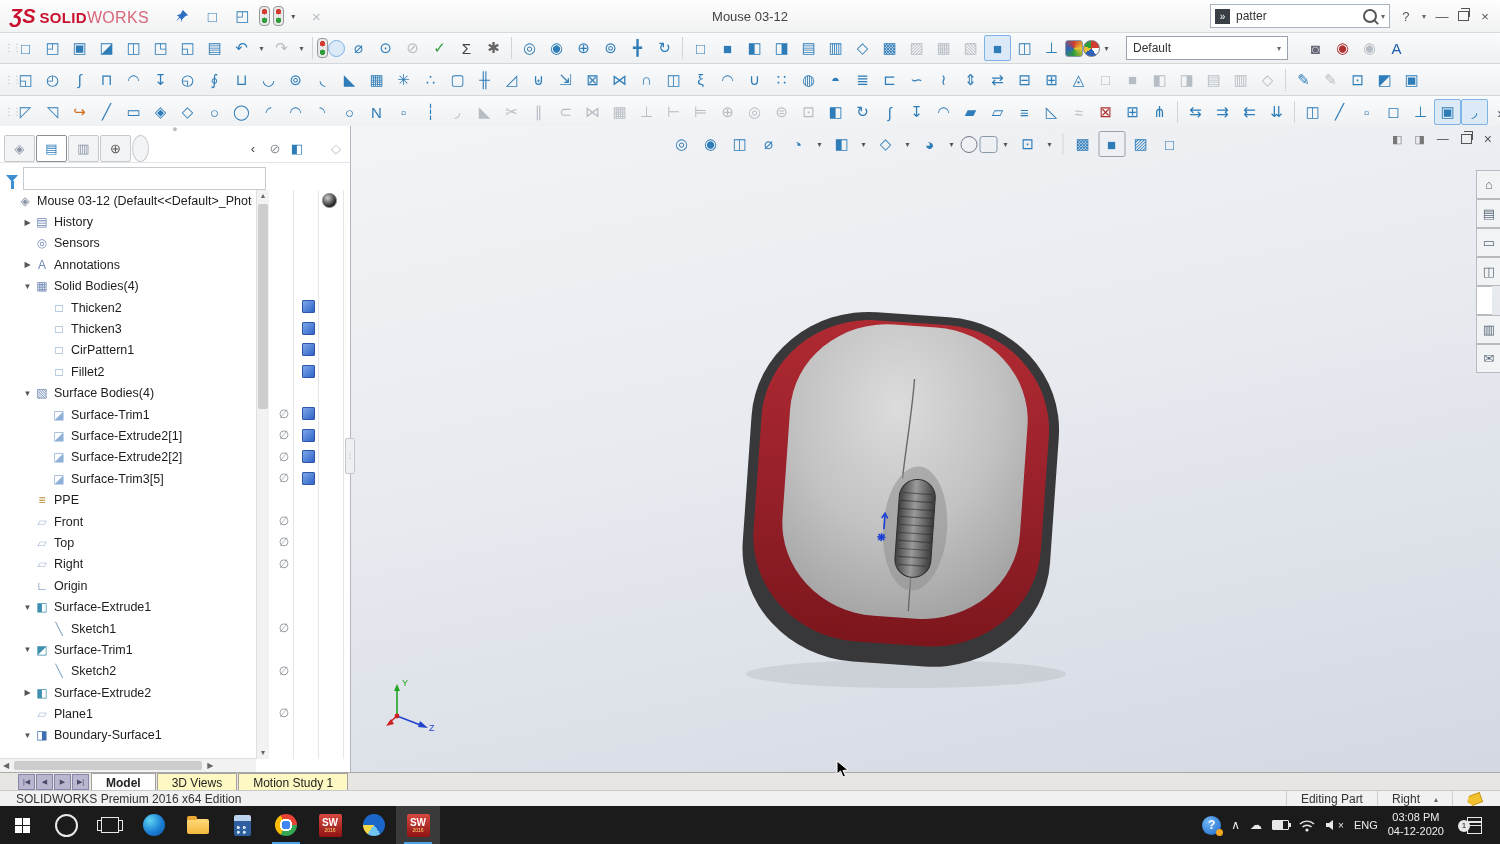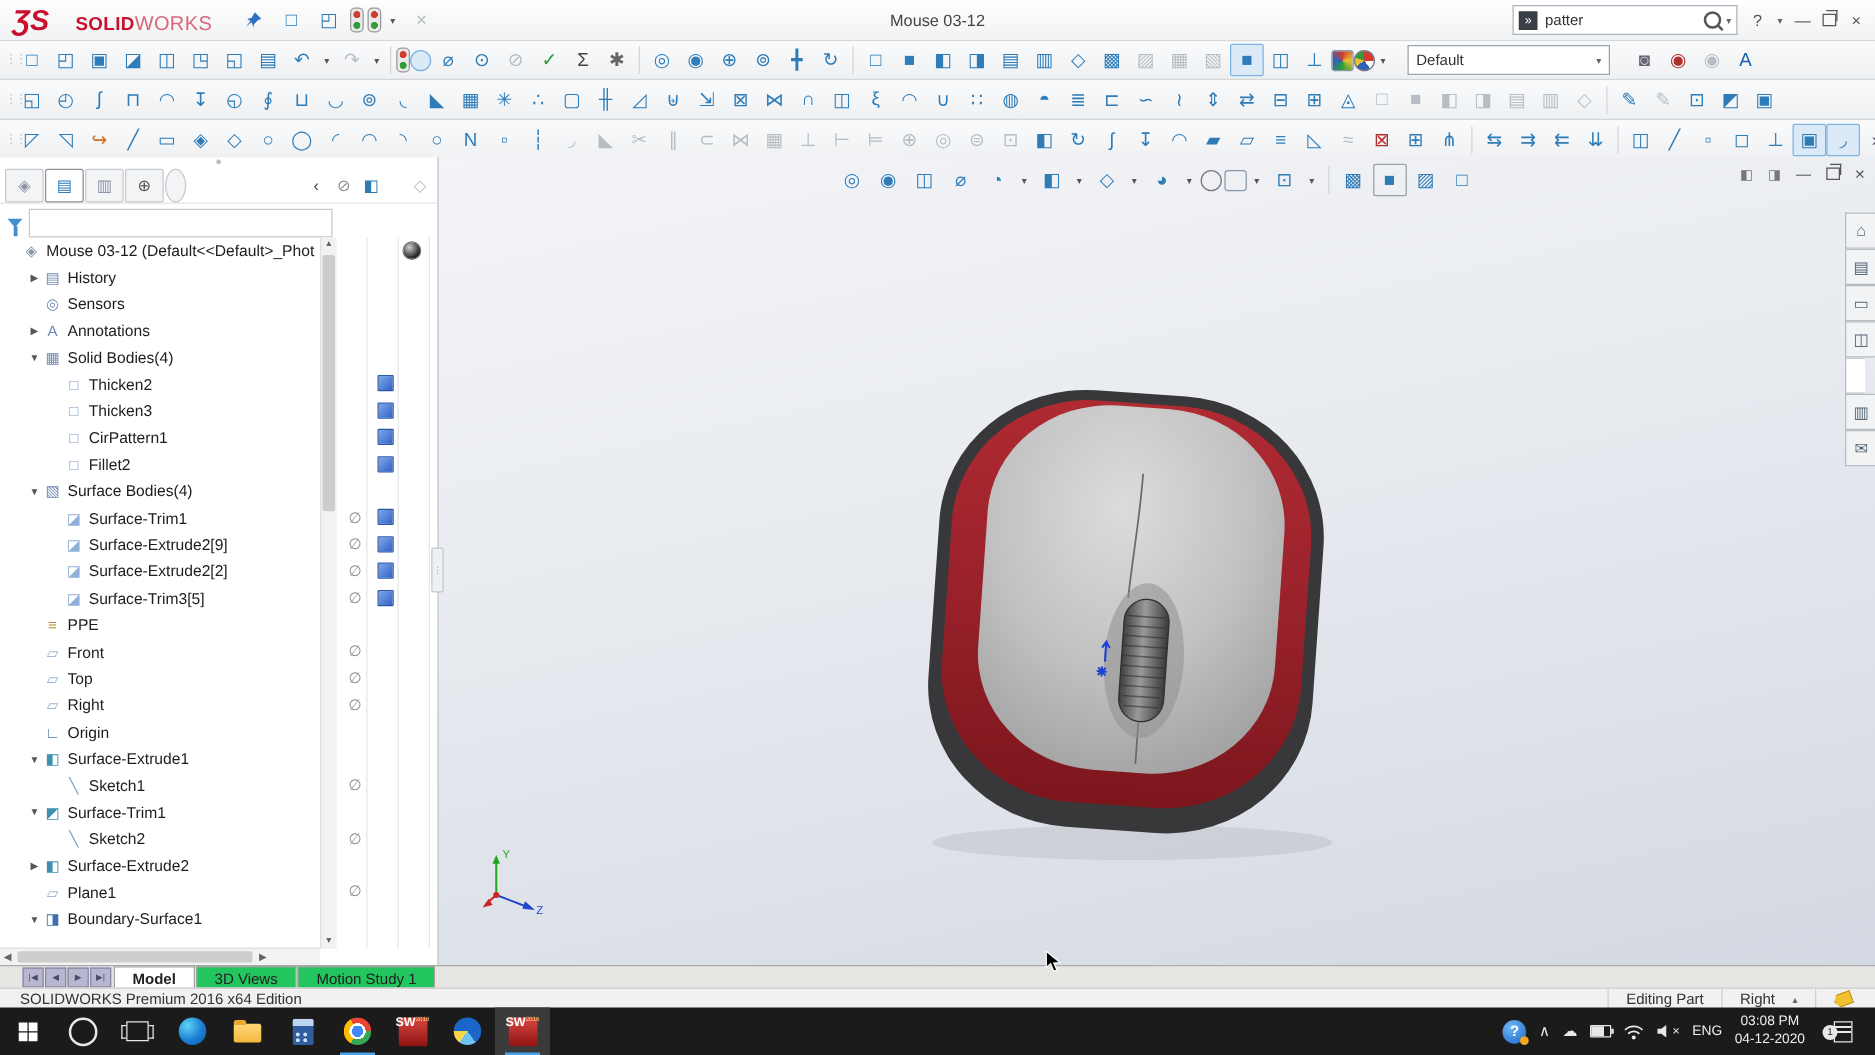--- a/index.html
+++ b/index.html
@@ -3,21 +3,21 @@
 <meta charset="utf-8">
 <style>
   html,body{margin:0;padding:0}
   body{width:1500px;height:844px;position:relative;overflow:hidden;
        font-family:"Liberation Sans",sans-serif;background:#f0f0f1;color:#222;
        -webkit-font-smoothing:antialiased}
   
   .titlebar{height:32px;display:flex;align-items:center;background:linear-gradient(#fefefe,#f1f2f3);
             border-bottom:1px solid #d7d9db;position:relative}
   .logo{display:flex;align-items:baseline;padding:0 16px 0 10px;white-space:nowrap}
-  .logo-ds{font-style:italic;font-weight:bold;font-size:23px;color:#c8102e;margin-right:21px}
+  .logo-ds{font-style:italic;font-weight:bold;font-size:20px;color:#c8102e;margin-right:4px}
   .logo-main{font-weight:bold;font-size:15px;color:#c8102e;letter-spacing:.3px}
   .logo-sub{font-size:16px;color:#d9677a;letter-spacing:.3px}
   .menus{display:flex;gap:4px}
   .menu-item{font-size:13px;color:#333;padding:4px 10px;cursor:default}
   .pin{width:14px;height:14px;margin:0 10px}
   .qicons{display:flex;align-items:center;gap:3px}
   .doc-title{position:absolute;left:50%;transform:translateX(-50%);font-size:13px;color:#444}
   .tb-right{position:absolute;right:8px;display:flex;align-items:center;gap:9px}
   .searchbox{display:flex;align-items:center;width:170px;height:22px;border:1px solid #a8b2c0;
              background:#fff;padding:0 4px;gap:4px}
@@ -107,21 +107,21 @@
   .taskpane .tbi.active{background:#fff}
   .triad{position:absolute;left:30px;top:548px}
   .cursor{position:absolute;z-index:50;left:836px;top:760px}
   
   .tabrow{position:absolute;top:772px;left:0;width:1500px;height:18px;background:#e8e6e3;
           border-top:1px solid #aaa;display:flex;align-items:flex-end}
   .tnav{display:flex;gap:1px;margin:0 2px 1px 18px}
   .tnav span{width:15px;height:14px;background:#b9b7d0;border:1px solid #8886a8;color:#4a4a6a;
              font-size:7px;display:flex;align-items:center;justify-content:center}
   .tab{height:17px;display:flex;align-items:center;padding:0 14px;font-size:12px;color:#222;
-       background:#22c55e;border:1px solid #a5a29e;border-bottom:none;margin-right:1px}
+       background:#fef9c3;border:1px solid #a5a29e;border-bottom:none;margin-right:1px}
   .tab.active{background:#fff;font-weight:bold}
   
   .statusbar{position:absolute;top:790px;left:0;width:1500px;height:16px;background:#f1f1f1;
              border-top:1px solid #c9c9c9;display:flex;align-items:center;font-size:12px;color:#333}
   .sb-left{padding-left:16px}
   .sb-right{margin-left:auto;display:flex;align-items:center;height:100%}
   .sb-cell{padding:0 14px;border-left:1px solid #d0d0d0;height:100%;display:flex;align-items:center;gap:14px}
   .tagicon{width:13px;height:9px;background:#f2c12e;border:1px solid #b8901c;
            clip-path:polygon(0 50%,25% 0,100% 0,100% 100%,25% 100%);margin-right:4px;transform:rotate(-20deg)}
   
@@ -148,21 +148,21 @@
   .calc{width:17px;height:21px;background:#2f5f9e;border-radius:2px;
         background-image:linear-gradient(#bcd4f0 0 6px,transparent 6px),
         radial-gradient(circle at 25% 60%,#cfe0f4 1.3px,transparent 1.8px),
         radial-gradient(circle at 60% 60%,#cfe0f4 1.3px,transparent 1.8px),
         radial-gradient(circle at 25% 82%,#cfe0f4 1.3px,transparent 1.8px),
         radial-gradient(circle at 60% 82%,#cfe0f4 1.3px,transparent 1.8px)}
   .chrome{width:22px;height:22px;border-radius:50%;
      background:radial-gradient(circle at 50% 50%,#4285f4 0 4.5px,#fff 4.5px 6.5px,transparent 6.5px),
                 conic-gradient(from -30deg,#ea4335 0 120deg,#34a853 120deg 240deg,#fbbc05 240deg)}
   .swicon{width:23px;height:23px;background:linear-gradient(#d84840,#8f1313);border-radius:2px;
-          display:flex;flex-direction:row;justify-content:center;line-height:1}
+          display:flex;flex-direction:column;align-items:center;justify-content:center;line-height:1}
   .swicon .sw{font-size:10px;font-weight:bold;color:#fff}
   .swicon .yr{font-size:5px;color:#ffd978}
   .edraw{width:22px;height:22px;border-radius:50%;
          background:conic-gradient(#1b66c9 0 40%,#6fc3f0 40% 60%,#f6d74a 60% 75%,#1b66c9 75%)}
   .tray{margin-left:auto;display:flex;align-items:center;gap:10px;padding-right:6px}
   .helporb{width:19px;height:19px;border-radius:50%;background:radial-gradient(circle at 35% 30%,#6fb6f4,#1b66c9);
            color:#fff;font-size:12px;font-weight:bold;display:flex;align-items:center;justify-content:center;position:relative}
   .helporb::after{content:"";position:absolute;right:-2px;bottom:-1px;width:7px;height:7px;border-radius:50%;background:#f5a623}
   .trayglyph{font-size:12px;color:#e8e8e8}
   .battery{width:15px;height:8px;border:1px solid #e8e8e8;border-radius:1px;position:relative;background:linear-gradient(90deg,#e8e8e8 0 70%,transparent 70%)}
@@ -500,21 +500,21 @@
           <span class="ticon" style="color: rgb(143, 176, 216);">◪</span>
           <span class="tlabel">Surface-Trim1</span>
           <span class="badge bh" style="left: 276px;">∅</span>
           <span class="badge bb">
             <i></i>
           </span>
         </div>
         <div class="trow" style="padding-left: 38px;">
           <span class="texp"></span>
           <span class="ticon" style="color: rgb(143, 176, 216);">◪</span>
-          <span class="tlabel">Surface-Extrude2[9]</span>
+          <span class="tlabel">Surface-Extrude2[1]</span>
           <span class="badge bh" style="left: 276px;">∅</span>
           <span class="badge bb">
             <i></i>
           </span>
         </div>
         <div class="trow" style="padding-left: 38px;">
           <span class="texp"></span>
           <span class="ticon" style="color: rgb(143, 176, 216);">◪</span>
           <span class="tlabel">Surface-Extrude2[2]</span>
           <span class="badge bh" style="left: 276px;">∅</span>

